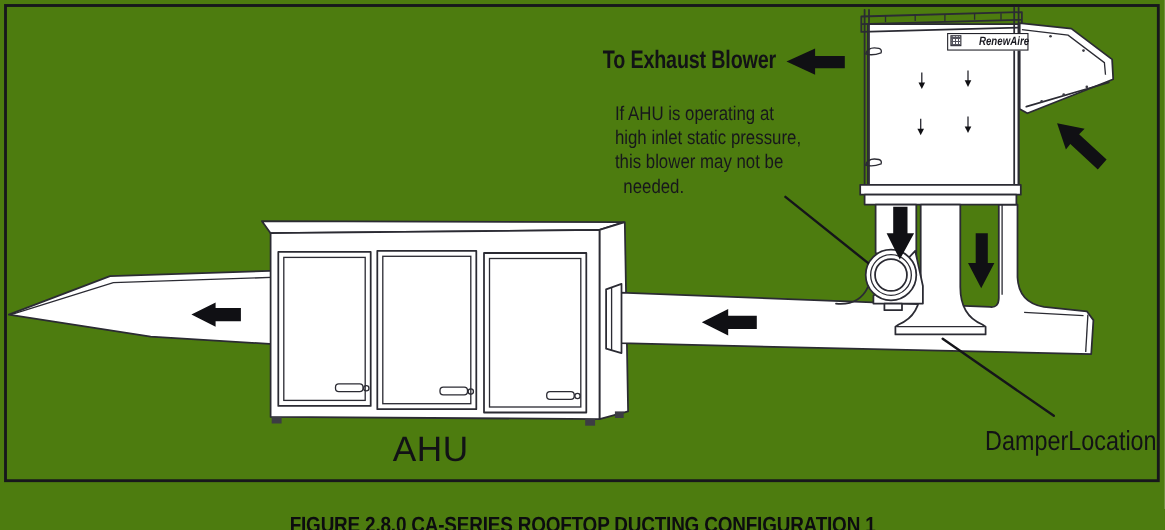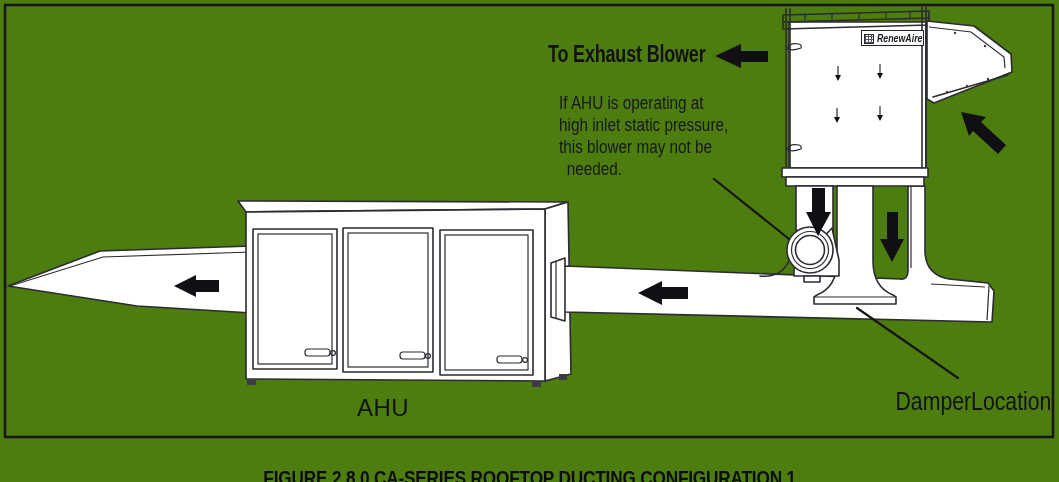--- a/index.html
+++ b/index.html
@@ -16,26 +16,26 @@
   .dot { fill:#3c3c44; stroke:none; }
   .lead{ stroke:#15151a; stroke-width:2.2; fill:none; stroke-linecap:round; }
 
   .lbl { position:absolute; color:#121216; white-space:nowrap; }
   .lbl-exhaust { left:548px; top:41px; font-size:23px; font-weight:700;
                  transform:scaleX(.78); transform-origin:left top; letter-spacing:-.2px; }
   .note { position:absolute; left:559px; top:92px; font-size:18px; line-height:22px;
           color:#17171c; transform:scaleX(.85); transform-origin:left top; }
   .note div { white-space:nowrap; }
   .note div:last-child { padding-left:9px; }
-  .lbl-ahu { left:357px; top:393px; font-size:24px; line-height:30px; font-weight:400; letter-spacing:.5px; }
+  .lbl-ahu { left:357px; top:393px; font-size:32px; line-height:30px; font-weight:400; letter-spacing:.5px; }
   .lbl-damper { right:8px; top:387px; font-size:25px; font-weight:400;
                 transform:scaleX(.85); transform-origin:right top; }
-  .brand { position:absolute; left:861px; top:30px; width:63px; height:16px;
+  .brand { position:absolute; left:861px; top:30px; width:74px; height:16px;
            box-sizing:border-box; border:1.4px solid #23232b; background:#fff;
-           display:flex; align-items:flex-end; gap:3px; padding:1px 2px; }
+           display:flex; align-items:flex-start; gap:16px; padding:1px 2px; }
   .brand-logo { width:10px; height:10px; flex:0 0 auto; border:1px solid #2a2a33; box-sizing:border-box;
            background:
              repeating-linear-gradient(0deg,#55555f 0 1px,transparent 1px 3px),
              repeating-linear-gradient(90deg,#55555f 0 1px,transparent 1px 3px); }
   .brand-text { font-style:italic; font-weight:700; font-size:11px; color:#1a1a22;
            transform:scaleX(.8); transform-origin:left center; }
   .caption { position:absolute; left:0; top:467px; width:1059px; text-align:center; }
   .caption span { display:inline-block; transform:scaleX(.86); transform-origin:center top;
            font-size:20px; font-weight:700; letter-spacing:-.2px; color:#0c0c0f; white-space:nowrap; }
 </style>

